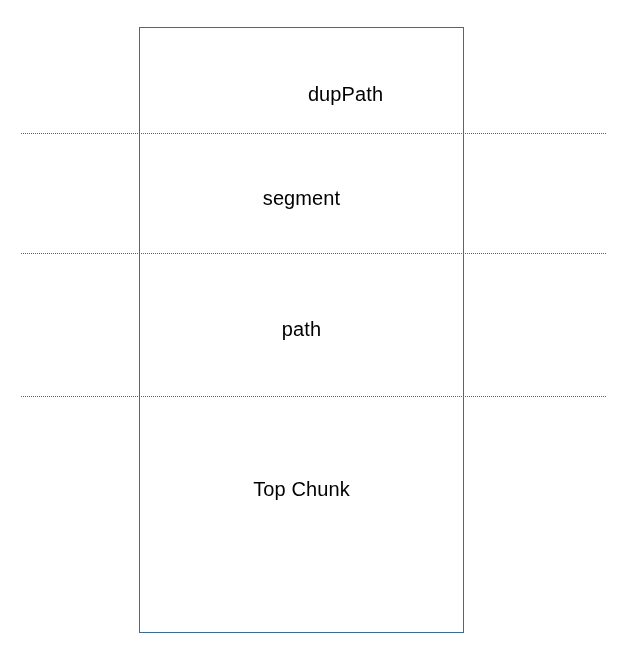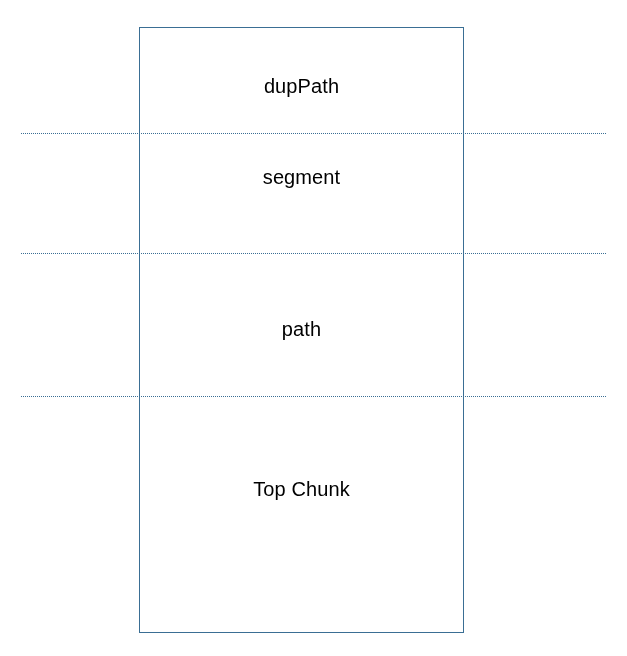--- a/index.html
+++ b/index.html
@@ -70,19 +70,19 @@
 <body>
 
 <div id="canvas">
 
   <div class="chunk-box"></div>
 
   <div class="boundary-line" style="top: 133px; border-top-color: rgb(58, 110, 148); border-top-style: dotted;"></div>
   <div class="boundary-line" style="top: 253px; border-top-color: rgb(58, 110, 148); border-top-style: dotted;"></div>
   <div class="boundary-line" style="top: 396px; border-top-color: rgb(58, 110, 148); border-top-style: dotted;"></div>
 
-  <div class="region-label" style="top: 76px;">dupPath</div>
-  <div class="region-label" style="top: 167px;">segment</div>
+  <div class="region-label" style="top: 84px; padding-left: 44px;">dupPath</div>
+  <div class="region-label" style="top: 188px;">segment</div>
   <div class="region-label" style="top: 319px;">path</div>
   <div class="region-label" style="top: 479px;">Top Chunk</div>
 
 
 </div>
 
 </body></html>

